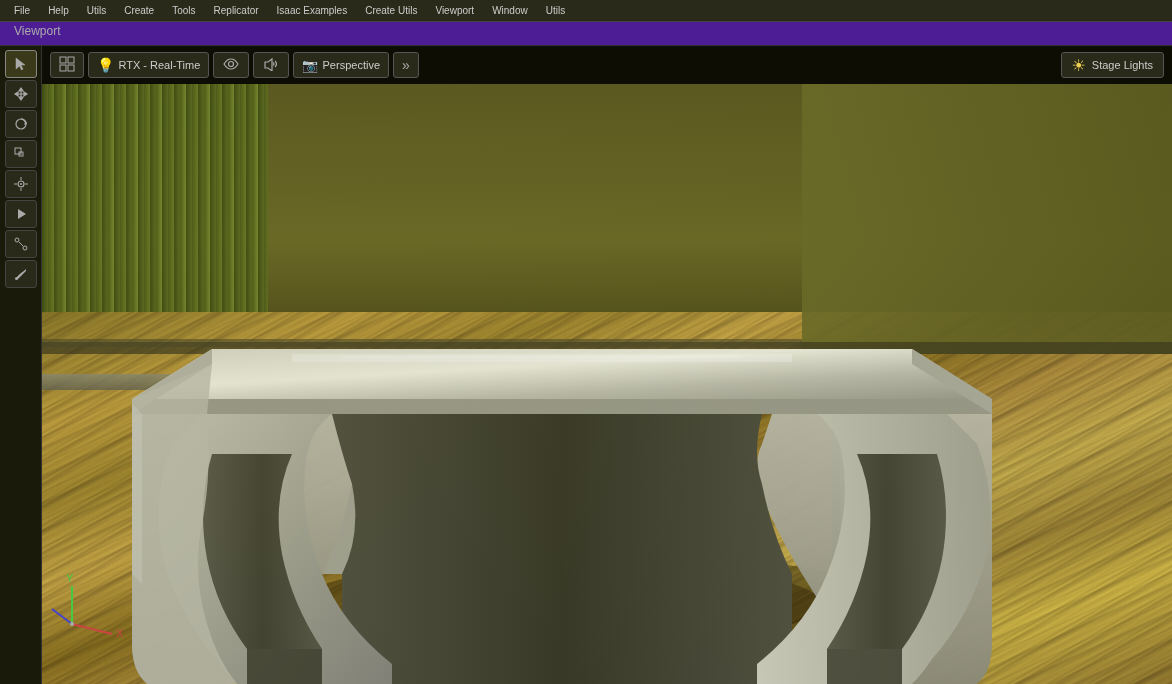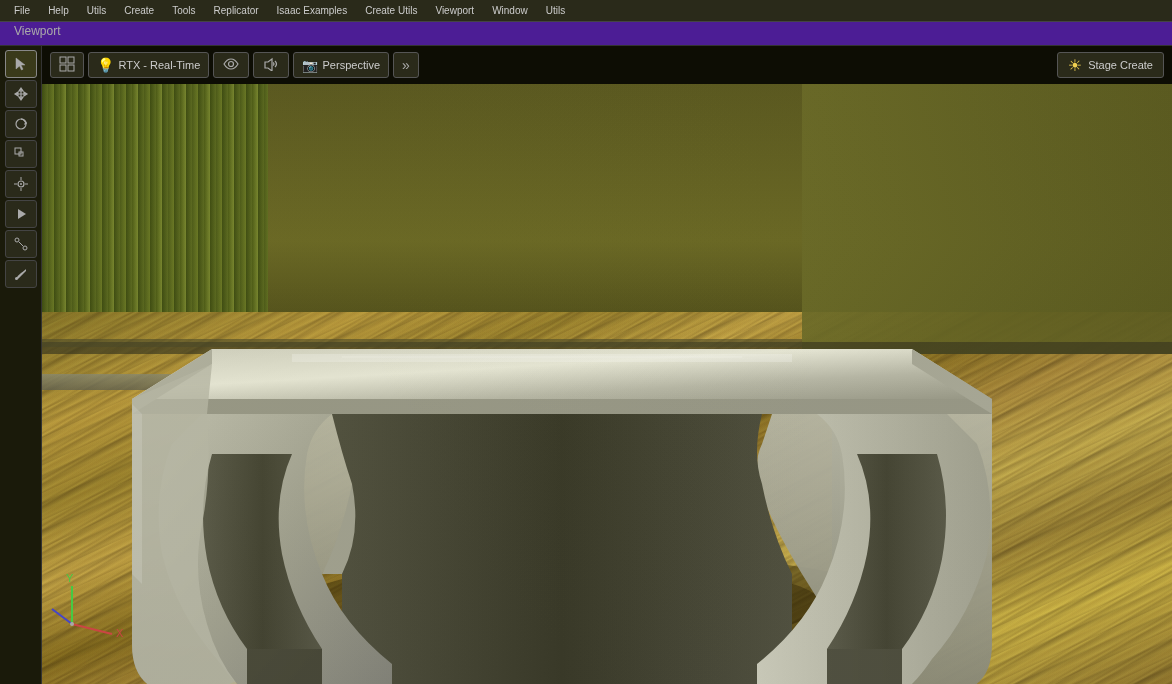--- a/index.html
+++ b/index.html
@@ -339,21 +339,21 @@
         <span style="font-size:13px;">📷</span>
         <span>Perspective</span>
       </div>
 
       <div class="vp-btn">
         <span style="font-size:14px; color:#aaa;">»</span>
       </div>
 
       <div id="stage-lights-btn">
         <span style="color:#f0d050; font-size:16px;">☀</span>
-        <span>Stage Create</span>
+        <span>Stage Lights</span>
       </div>
     </div>
 
     <div id="scene">
 
       <div class="back-wall" style="background: linear-gradient(180deg, #5a5820 0%, #6a6825 60%, #4a4818 100%);
                   position:absolute; top:0; left:0; right:0; height:44%;"></div>
 
       <div class="left-wall" style="position:absolute; top:0; left:0; width:20%; height:58%;
                   background: repeating-linear-gradient(90deg,

